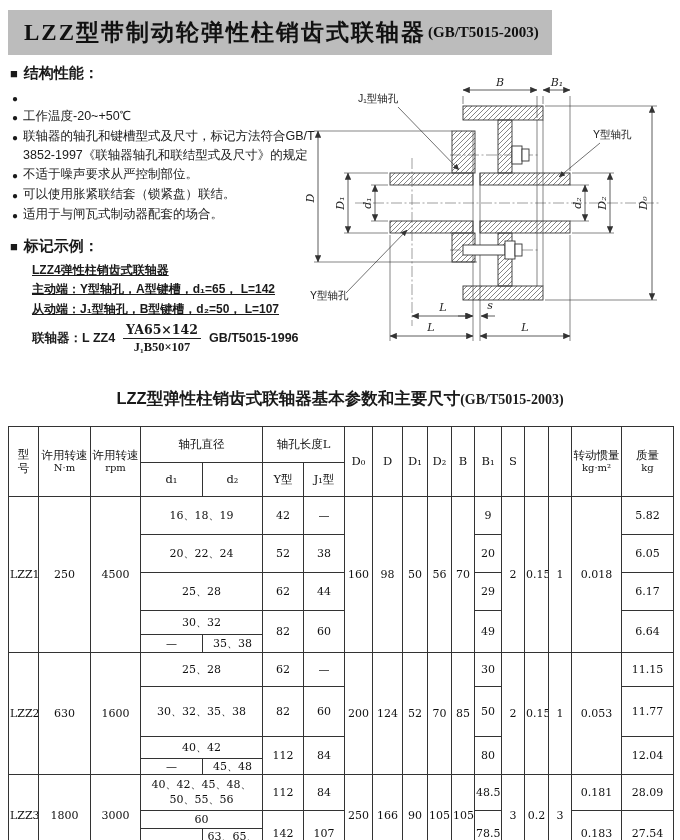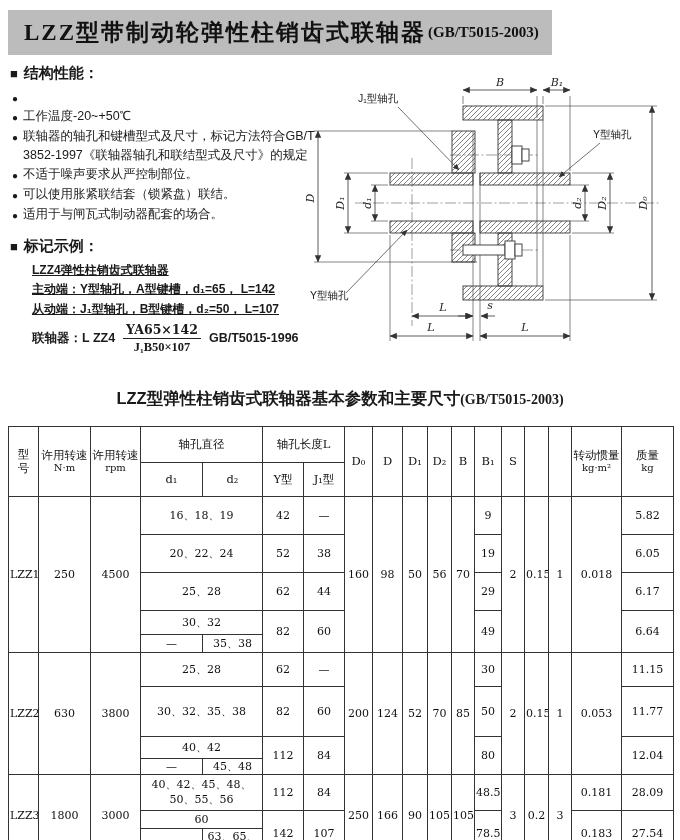--- a/index.html
+++ b/index.html
@@ -301,21 +301,21 @@
         <td rowspan="5">2</td>
         <td rowspan="5">0.15</td>
         <td rowspan="5">1</td>
         <td rowspan="5">0.018</td>
         <td>5.82</td>
       </tr>
       <tr class="r38">
         <td colspan="2" class="dcell">20、22、24</td>
         <td>52</td>
         <td>38</td>
-        <td>19</td>
+        <td>20</td>
         <td>6.05</td>
       </tr>
       <tr class="r38">
         <td colspan="2" class="dcell">25、28</td>
         <td>62</td>
         <td>44</td>
         <td>29</td>
         <td>6.17</td>
       </tr>
       <tr class="r24">
@@ -326,21 +326,21 @@
         <td rowspan="2">6.64</td>
       </tr>
       <tr class="r18">
         <td class="dcell">—</td>
         <td class="dcell">35、38</td>
       </tr>
 
       <tr class="r34">
         <td rowspan="4">LZZ2</td>
         <td rowspan="4">630</td>
-        <td rowspan="4">3800</td>
+        <td rowspan="4">1600</td>
         <td colspan="2" class="dcell">25、28</td>
         <td>62</td>
         <td>—</td>
         <td rowspan="4">200</td>
         <td rowspan="4">124</td>
         <td rowspan="4">52</td>
         <td rowspan="4">70</td>
         <td rowspan="4">85</td>
         <td>30</td>
         <td rowspan="4">2</td>

